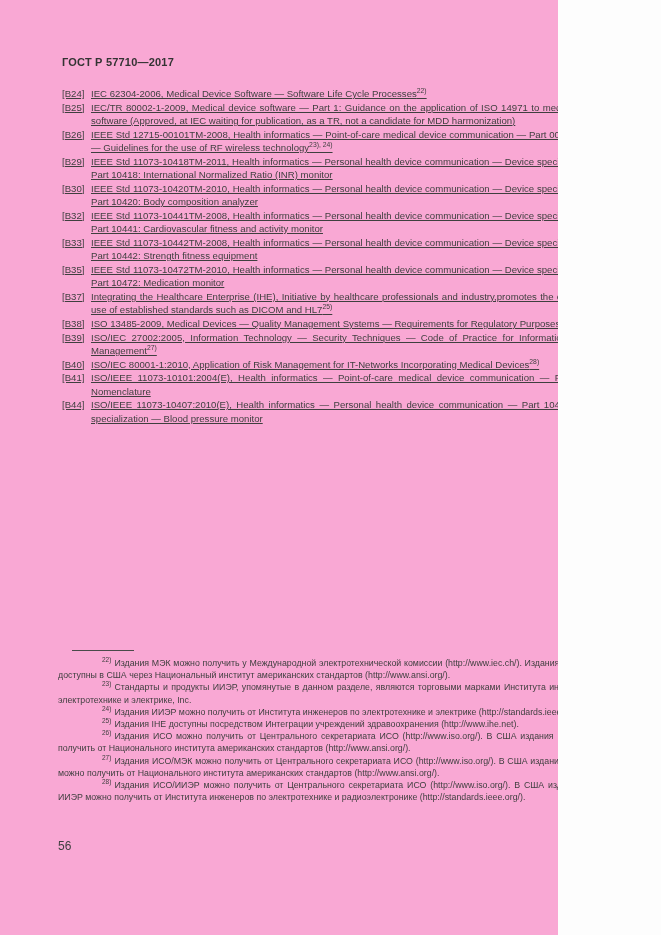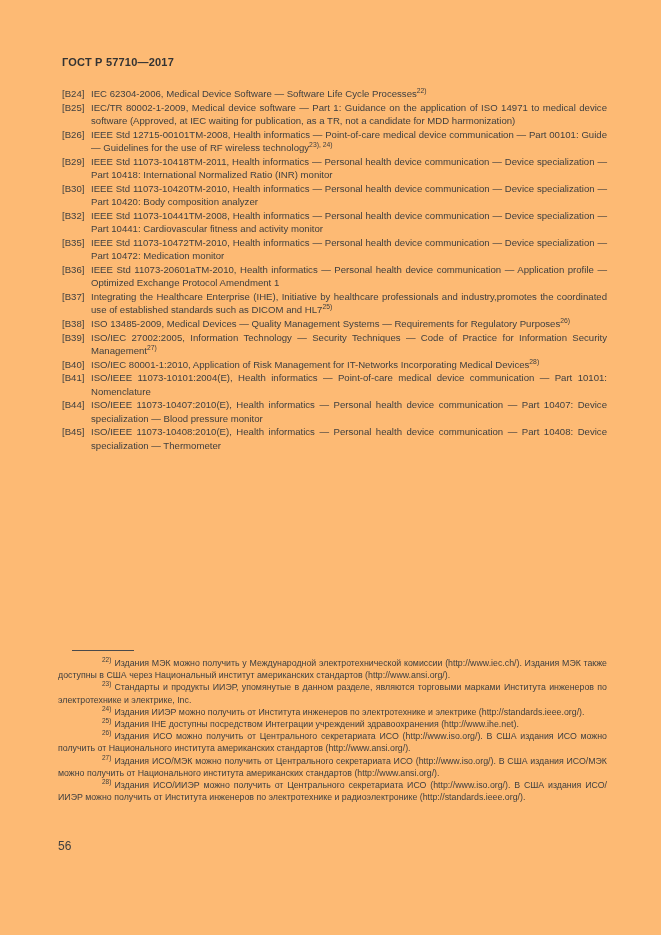--- a/index.html
+++ b/index.html
@@ -1,20 +1,20 @@
 <!DOCTYPE html>
 <html lang="ru"><head>
 <meta charset="utf-8">
 <style>
   html, body { margin: 0; padding: 0; background: #fdfdfd; }
   .page {
     position: relative;
-    width: 661px;
+    width: 558px;
     height: 935px;
-    background: #fdba74;
+    background: #f9a8d4;
     font-family: "Liberation Sans", sans-serif;
     color: #3f3f3f;
     overflow: hidden;
   }
   .content {
     position: absolute;
     left: 62px;
     top: 56px;
     width: 545px;
   }
@@ -24,20 +24,21 @@
     color: #333;
     letter-spacing: 0.2px;
   }
   .ref-list { margin-top: 19px; }
   .ref {
     display: flex;
     align-items: flex-start;
     font-size: 9.6px;
     line-height: 13.2px;
     margin-bottom: 0.6px;
+    text-decoration: underline;
   }
   .ref-label { flex: 0 0 29px; }
   .ref-body { flex: 1; text-align: justify; }
   .ref-body sup {
     font-size: 6.8px;
     line-height: 0;
     vertical-align: super;
   }
   .footnotes {
     position: absolute;
@@ -106,31 +107,31 @@
           <span class="ref-label">[B30]</span>
           <span class="ref-body"><span>IEEE Std 11073-10420TM-2010, Health informatics — Personal health device communication — Device specialization — Part 10420: Body composition analyzer</span><sup></sup></span>
         </div>
 
 
         <div class="ref">
           <span class="ref-label">[B32]</span>
           <span class="ref-body"><span>IEEE Std 11073-10441TM-2008, Health informatics — Personal health device communication — Device specialization — Part 10441: Cardiovascular fitness and activity monitor</span><sup></sup></span>
         </div>
 
+        <div class="ref">
+          <span class="ref-label">[B33]</span>
+          <span class="ref-body"><span>IEEE Std 11073-10442TM-2008, Health informatics — Personal health device communication — Device specialization — Part 10442: Strength fitness equipment</span><sup></sup></span>
+        </div>
 
 
         <div class="ref">
           <span class="ref-label">[B35]</span>
           <span class="ref-body"><span>IEEE Std 11073-10472TM-2010, Health informatics — Personal health device communication — Device specialization — Part 10472: Medication monitor</span><sup></sup></span>
         </div>
 
-        <div class="ref">
-          <span class="ref-label">[B36]</span>
-          <span class="ref-body"><span>IEEE Std 11073-20601aTM-2010, Health informatics — Personal health device communication — Application profile — Optimized Exchange Protocol Amendment 1</span><sup></sup></span>
-        </div>
 
         <div class="ref">
           <span class="ref-label">[B37]</span>
           <span class="ref-body"><span>Integrating the Healthcare Enterprise (IHE), Initiative by healthcare professionals and industry,promotes the coordinated use of established standards such as DICOM and HL7</span><sup>25)</sup></span>
         </div>
 
         <div class="ref">
           <span class="ref-label">[B38]</span>
           <span class="ref-body"><span>ISO 13485-2009, Medical Devices — Quality Management Systems — Requirements for Regulatory Purposes</span><sup>26)</sup></span>
         </div>
@@ -150,24 +151,20 @@
           <span class="ref-body"><span>ISO/IEEE 11073-10101:2004(E), Health informatics — Point-of-care medical device communication — Part 10101: Nomenclature</span><sup></sup></span>
         </div>
 
 
 
         <div class="ref">
           <span class="ref-label">[B44]</span>
           <span class="ref-body"><span>ISO/IEEE 11073-10407:2010(E), Health informatics — Personal health device communication — Part 10407: Device specialization — Blood pressure monitor</span><sup></sup></span>
         </div>
 
-        <div class="ref">
-          <span class="ref-label">[B45]</span>
-          <span class="ref-body"><span>ISO/IEEE 11073-10408:2010(E), Health informatics — Personal health device communication — Part 10408: Device specialization — Thermometer</span><sup></sup></span>
-        </div>
 
     </div>
   </div>
 
   <div class="footnotes">
     <div class="fn-rule"></div>
 
       <p class="fn"><sup class="fn-marker">22)</sup><span>Издания МЭК можно получить у Международной электротехнической комиссии (http://www.iec.ch/). Издания МЭК также доступны в США через Национальный институт американских стандартов (http://www.ansi.org/).</span></p>
 
       <p class="fn"><sup class="fn-marker">23)</sup><span>Стандарты и продукты ИИЭР, упомянутые в данном разделе, являются торговыми марками Института инженеров по электротехнике и электрике, Inc.</span></p>

